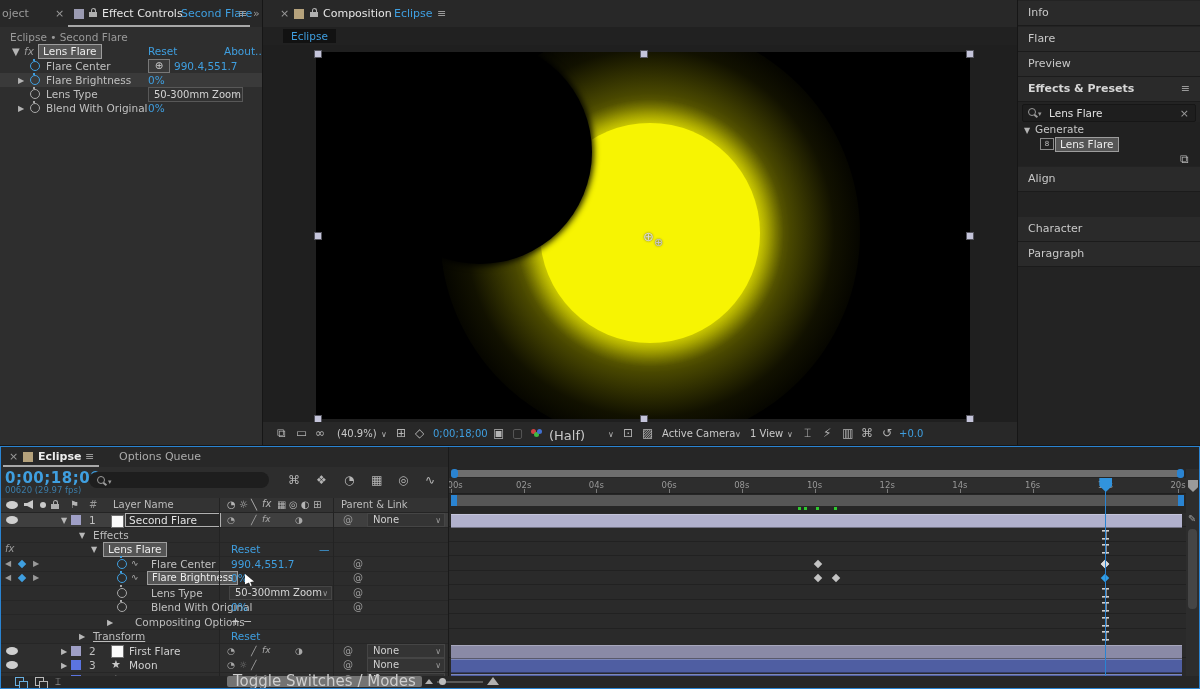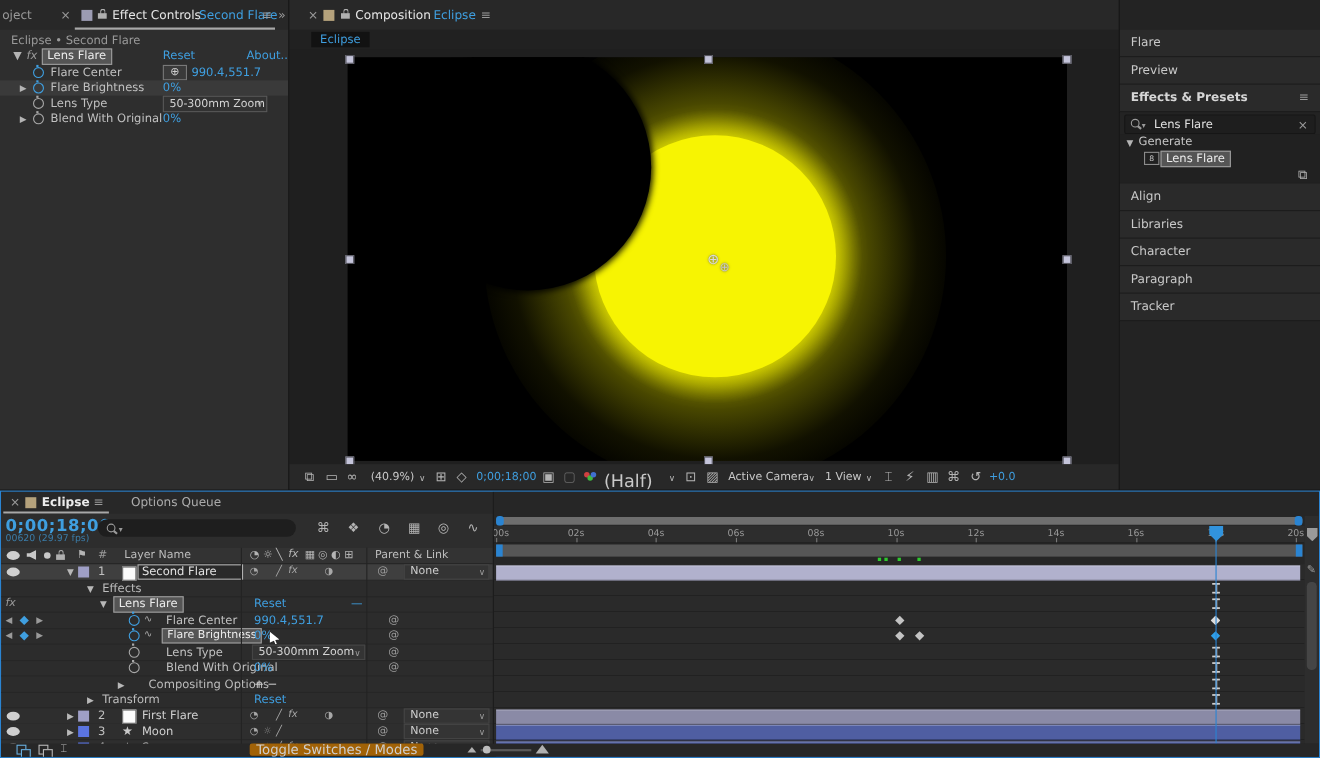--- a/index.html
+++ b/index.html
@@ -165,38 +165,39 @@
       <span class="ic" style="left:133px;top:5px;">⊞</span>
       <span class="ic" style="left:152px;top:5px;">◇</span>
       <span class="abs blue" style="left:170px;top:6px;font-size:10px;">0;00;18;00</span>
       <span class="ic" style="left:230px;top:5px;">▣</span>
       <span class="ic" style="left:249px;top:5px;color:#6a6a6a;">▢</span>
       <span class="abs" style="left:268px;top:7px;">
           <i class="abs" style="width:5px;height:5px;border-radius:50%;background:#d04040;left:0;"></i>
           <i class="abs" style="width:5px;height:5px;border-radius:50%;background:#40b840;left:3px;top:3px;"></i>
           <i class="abs" style="width:5px;height:5px;border-radius:50%;background:#4070d0;left:6px;top:0;"></i>
         </span>
-      <span class="abs" style="left:286px;top:6px;color:#c9c9c9;font-size:16px;">(Half)</span>
+      <span class="abs" style="left:286px;top:6px;color:#c9c9c9;font-size:13px;">(Half)</span>
       <span class="ic small" style="left:345px;top:8px;font-size:8px;">∨</span>
       <span class="ic" style="left:360px;top:5px;">⊡</span>
       <span class="ic" style="left:379px;top:5px;">▨</span>
       <span class="abs" style="left:399px;top:6px;color:#c9c9c9;font-size:10px;">Active Camera</span>
       <span class="ic small" style="left:472px;top:8px;font-size:8px;">∨</span>
       <span class="abs" style="left:487px;top:6px;color:#c9c9c9;font-size:10px;">1 View</span>
       <span class="ic small" style="left:524px;top:8px;font-size:8px;">∨</span>
       <span class="ic" style="left:541px;top:5px;">⌶</span>
       <span class="ic" style="left:560px;top:5px;">⚡</span>
       <span class="ic" style="left:579px;top:5px;">▥</span>
       <span class="ic" style="left:598px;top:5px;">⌘</span>
       <span class="ic" style="left:619px;top:5px;">↺</span>
       <span class="abs blue" style="left:636px;top:6px;font-size:10px;">+0.0</span>
     </div>
   </div>
 
   <div class="panel" id="sb" style="left:1018px;top:0;width:182px;height:445px;background:#232323;">
+    <div class="hdr-item" style="top:1px;"><span class="t">Info</span></div>
     <div class="hdr-item" style="top:27px;"><span class="t">Flare</span></div>
     <div class="hdr-item" style="top:52px;"><span class="t">Preview</span></div>
     <div class="hdr-item" style="top:77px;">
       <span class="t" style="font-weight:bold;color:#d6d6d6;">Effects &amp; Presets</span>
       <span class="abs dim" style="right:10px;top:0;">≡</span>
     </div>
 
     <div class="abs" style="left:4px;top:104px;width:172px;height:16px;background:#1e1e1e;border:1px solid #161616;border-radius:2px;">
       <span class="mag" style="left:5px;top:3px;"></span>
       <span class="abs dim" style="left:15px;top:5px;font-size:7px;">▾</span>
@@ -204,24 +205,22 @@
       <span class="abs dim" style="right:6px;top:2px;">×</span>
     </div>
     <div class="abs" style="left:0;top:122px;width:182px;height:44px;background:#212121;">
       <span class="ic small" style="left:6px;top:4px;font-size:8px;">▼</span>
       <span class="abs" style="left:17px;top:1px;color:#c6c6c6;font-size:10.5px;">Generate</span>
       <span class="abs" style="left:22px;top:16px;width:12px;height:10px;border:1px solid #8c8c8c;color:#c6c6c6;font-size:7px;line-height:10px;text-align:center;">8</span>
       <span class="selbox" style="left:37px;top:15px;">Lens Flare</span>
       <span class="ic" style="left:162px;top:31px;">⧉</span>
     </div>
     <div class="hdr-item" style="top:167px;"><span class="t">Align</span></div>
-    <div class="hdr-item" style="top:192px;"><span class="t">Libraries</span></div>
     <div class="hdr-item" style="top:217px;"><span class="t">Character</span></div>
     <div class="hdr-item" style="top:242px;"><span class="t">Paragraph</span></div>
-    <div class="hdr-item" style="top:267px;"><span class="t">Tracker</span></div>
   </div>
 
   <div class="panel" id="tl" style="left:0;top:446px;width:1198px;height:241px;background:#2c2c2c;border:1px solid #2a84d2;">
 
     <div class="abs" style="left:0;top:0;width:1198px;height:20px;background:#282828;">
       <span class="abs dim" style="left:8px;top:3px;">×</span>
       <span class="abs" style="left:22px;top:5px;width:10px;height:10px;background:#b5a27c;"></span>
       <span class="abs" style="left:37px;top:3px;color:#ececec;font-weight:bold;">Eclipse</span>
       <span class="abs dim" style="left:84px;top:3px;">≡</span>
       <div class="underline" style="left:2px;top:18px;width:96px;"></div>
@@ -322,21 +321,21 @@
           <span style="left: 352px; top: 1px; font-size: 10px; color: rgb(154, 154, 154); position: absolute;">@</span>
         </span>
         <span class="trow" style="top: 167.5px; border-bottom: 1px solid rgb(38, 38, 38); position: absolute;">
           <span style="left: 106px; top: 3px; font-size: 8px; color: rgb(184, 184, 184); position: absolute;">▶</span>
           <span style="left: 120px; top: 1px; font-size: 10.5px; color: rgb(189, 189, 189); position: absolute; margin-left: 14px;">Compositing Options</span>
           <span style="left: 230px; top: 0px; font-size: 11px; color: rgb(201, 201, 201); position: absolute;">+</span>
           <span style="left: 242px; top: 0px; font-size: 11px; color: rgb(201, 201, 201); position: absolute;">−</span>
         </span>
         <span class="trow" style="top: 182px; border-bottom: 1px solid rgb(38, 38, 38); position: absolute;">
           <span style="left: 78px; top: 3px; font-size: 8px; color: rgb(184, 184, 184); position: absolute;">▶</span>
-          <span style="left: 92px; top: 1px; font-size: 10.5px; color: rgb(189, 189, 189); position: absolute;">Transform</span>
+          <span style="left: 92px; top: 1px; font-size: 10.5px; color: rgb(189, 189, 189); position: absolute; text-decoration: underline;">Transform</span>
           <span style="left: 230px; top: 1px; font-size: 10.5px; color: rgb(63, 159, 224); position: absolute;">Reset</span>
         </span>
         <span class="trow" style="top: 196.5px; background: rgb(46, 46, 46); border-bottom: 1px solid rgb(38, 38, 38); position: absolute;">
           <span class="eye" style="left: 5px; top: 3px; position: absolute;"></span>
           <span style="left: 60px; top: 3px; font-size: 8px; color: rgb(184, 184, 184); position: absolute;">▶</span>
           <span class="swatch" style="left: 70px; background: rgb(159, 159, 198); position: absolute;"></span>
           <span class="rowlbl" style="left: 88px; position: absolute;">2</span>
           <span class="solid-sw" style="left: 110px; position: absolute;"></span>
           <span class="rowlbl" style="left: 128px; color: rgb(207, 207, 207); position: absolute;">First Flare</span>
           <span style="left: 226px; top: 2px; font-size: 9px; color: rgb(168, 168, 168); position: absolute;">◔</span>
@@ -435,20 +434,20 @@
         <span style="left: 737px; top: 22px; width: 13px; height: 207px; background: rgb(45, 45, 45); position: absolute;"></span>
         <span style="left: 739px; top: 33px; width: 10px; height: 12px; background: rgb(154, 154, 154); clip-path: polygon(0px 0px, 100% 0px, 100% 60%, 50% 100%, 0px 60%); position: absolute;"></span>
         <span style="left: 739px; top: 66px; font-size: 10px; color: rgb(154, 154, 154); position: absolute;">✎</span>
         <span style="left: 739px; top: 82px; width: 9px; height: 80px; background: rgb(69, 69, 69); border-radius: 4px; position: absolute;"></span>
       </div>
 
     <div class="abs" style="left:0;top:229px;width:1198px;height:12px;background:#272727;">
       <span class="dsq bl" style="left:14px;top:1px;"></span>
       <span class="dsq" style="left:34px;top:1px;"></span>
       <span class="ic small" style="left:54px;top:1px;">⌶</span>
-      <span class="abs" style="left:226px;top:0;height:11px;background:#a16207;border-radius:2px;padding:0 6px;color:#cfcfcf;font-size:12px;line-height:11px;">Toggle Switches / Modes</span>
+      <span class="abs" style="left:226px;top:0;height:11px;background:#737373;border-radius:2px;padding:0 6px;color:#cfcfcf;font-size:15px;line-height:11px;">Toggle Switches / Modes</span>
       <span class="abs" style="left:424px;top:3px;width:0;height:0;border-left:4px solid transparent;border-right:4px solid transparent;border-bottom:5px solid #b0b0b0;"></span>
       <span class="abs" style="left:436px;top:5px;width:46px;height:2px;background:#5a5a5a;"></span>
       <span class="abs" style="left:438px;top:2px;width:7px;height:7px;border-radius:50%;background:#bdbdbd;"></span>
       <span class="abs" style="left:486px;top:1px;width:0;height:0;border-left:6px solid transparent;border-right:6px solid transparent;border-bottom:8px solid #b0b0b0;"></span>
     </div>
   </div>
 </div>
 
 </body></html>

